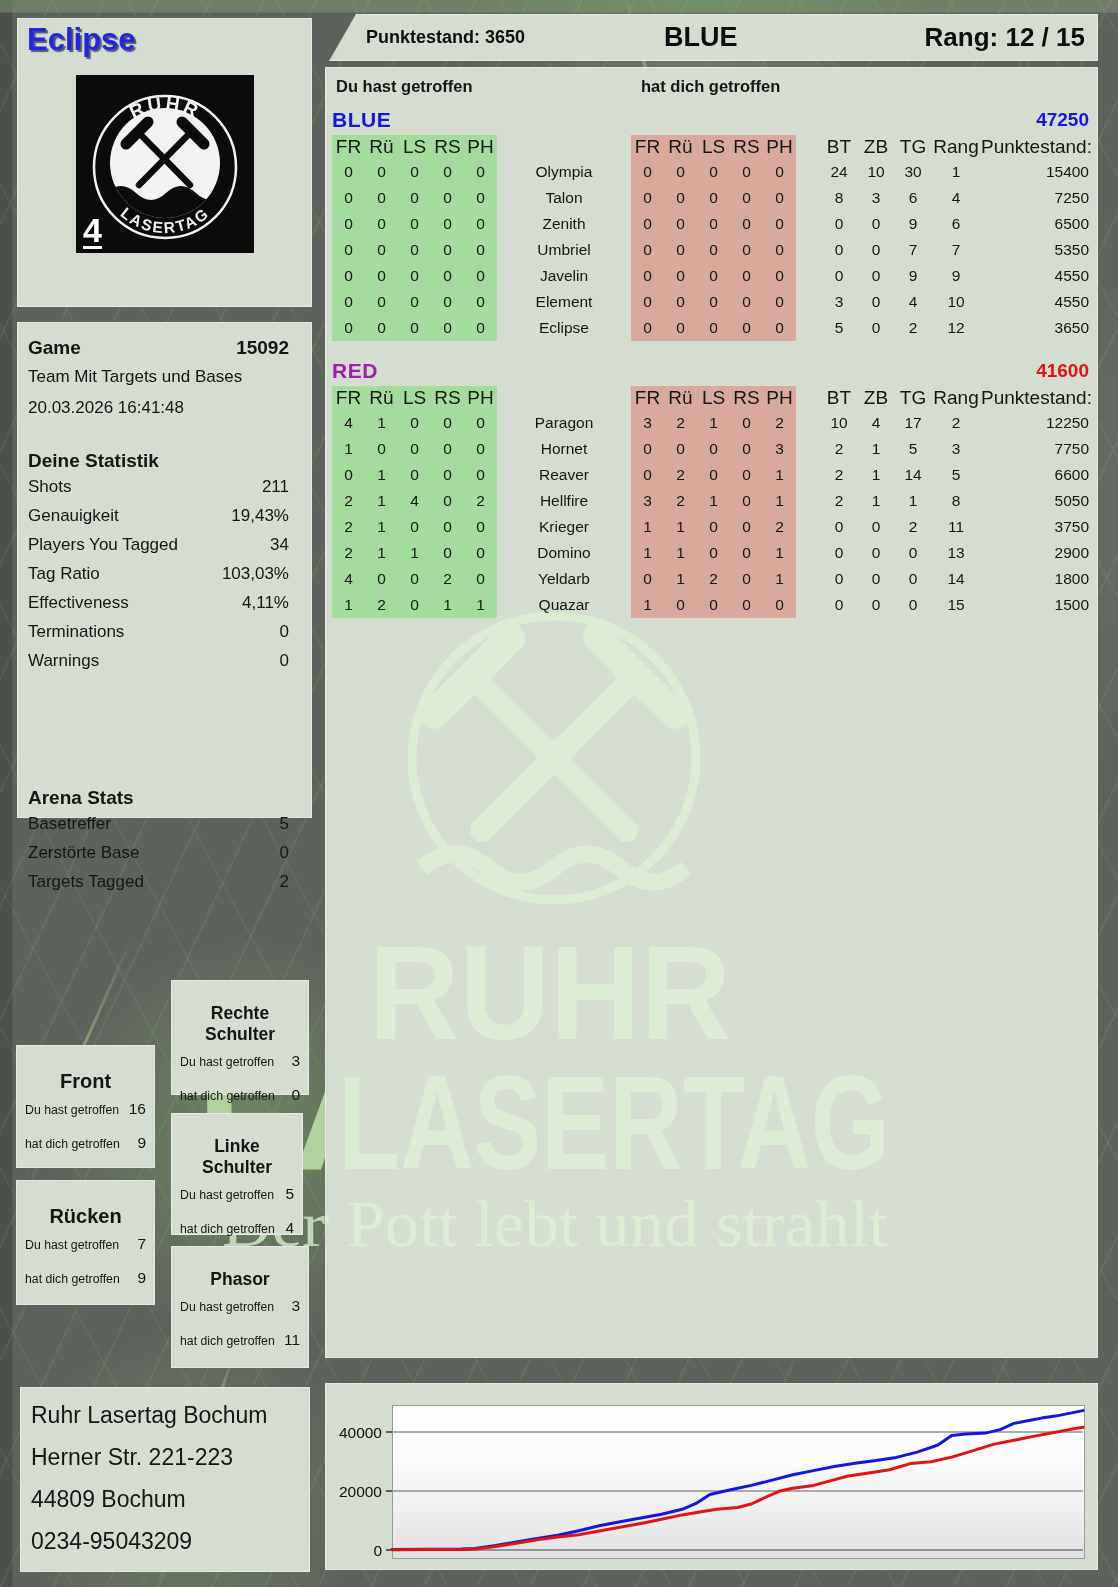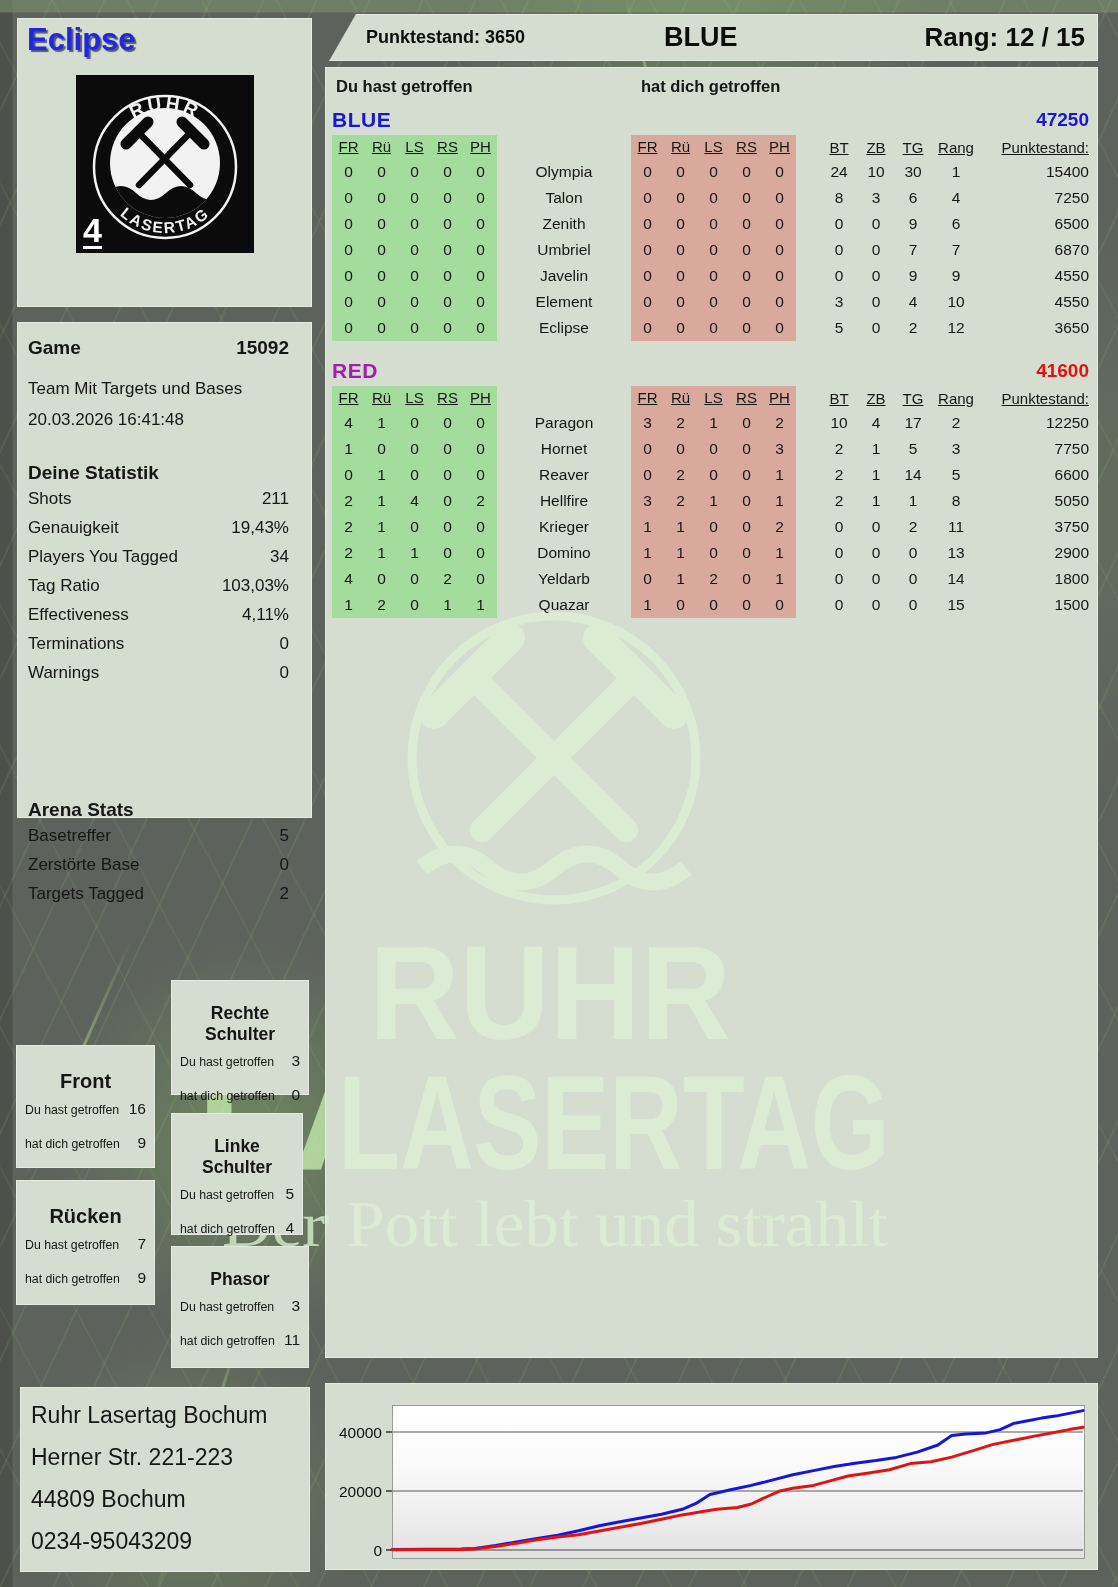--- a/index.html
+++ b/index.html
@@ -50,31 +50,31 @@
   .hh-right{position:absolute;left:305px;font-size:16.5px;font-weight:bold;}
   .team-section{position:absolute;z-index:1;left:6px;width:757px;}
   #team-blue{top:37px;} #team-red{top:288px;}
   .team-head{display:flex;justify-content:space-between;align-items:center;height:30px;}
   .team-name{font-weight:bold;font-size:21px;letter-spacing:0.5px;}
   .team-total{font-weight:bold;font-size:19px;}
   .trow{display:grid;grid-template-columns:33px 33px 33px 33px 33px 134px 33px 33px 33px 33px 33px 25px 36px 38px 36px 50px 108px;
         height:26px;align-items:center;}
   .trow.thead{height:24px;}
   .cell{text-align:center;font-size:15.5px;white-space:nowrap;}
-  .thead .cell{font-size:15px;text-decoration:underline;}
+  .thead .cell{font-size:19px;}
   .cell.g{background:#a4dc9d;height:100%;line-height:26px;}
   .thead .cell.g{line-height:24px;}
   .cell.r{background:#d9a99d;height:100%;line-height:26px;}
   .thead .cell.r{line-height:24px;}
   .cell.pk{text-align:right;}
 
   
   .stats-panel{left:17px;top:322px;width:295px;height:496px;padding:12px 22px 0 10px;}
   .game-row{display:flex;justify-content:space-between;font-size:19px;font-weight:bold;margin-top:2px;}
-  .mode-line{font-size:17px;margin-top:20px;}
+  .mode-line{font-size:17px;margin-top:8px;}
   .date-line{font-size:17px;margin-top:11px;}
   .sec-title{font-size:19px;font-weight:bold;margin-top:32px;}
   .srow{display:flex;justify-content:space-between;font-size:17px;line-height:29px;}
   .arena-title{margin-top:112px;}
 
   
   .bbox{padding:22px 8px;}
   .bbox .btitle{text-align:center;font-weight:bold;}
   .bbox .brow{display:flex;justify-content:space-between;align-items:baseline;}
   .bbox .blab{font-size:12.3px;}
@@ -267,21 +267,21 @@
           <div class="cell r">0</div>
           <div class="cell r">0</div>
           <div class="cell r">0</div>
           <div class="cell r">0</div>
           <div class="cell r">0</div>
           <div class="cell gap"></div>
           <div class="cell">0</div>
           <div class="cell">0</div>
           <div class="cell">7</div>
           <div class="cell">7</div>
-          <div class="cell pk">6870</div>
+          <div class="cell pk">5350</div>
         </div>
         <div class="trow">
           <div class="cell g">0</div>
           <div class="cell g">0</div>
           <div class="cell g">0</div>
           <div class="cell g">0</div>
           <div class="cell g">0</div>
           <div class="cell name">Javelin</div>
           <div class="cell r">0</div>
           <div class="cell r">0</div>

